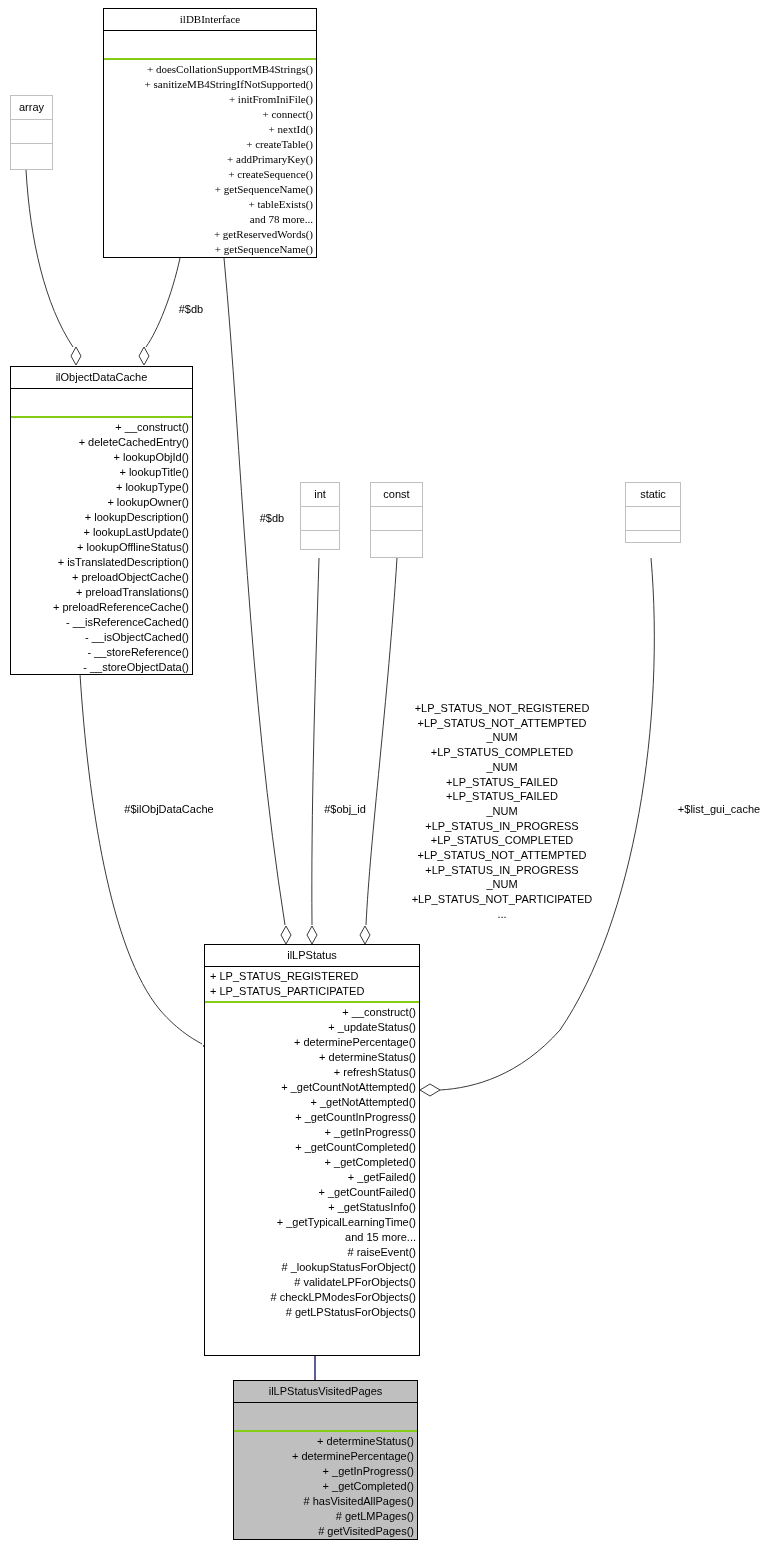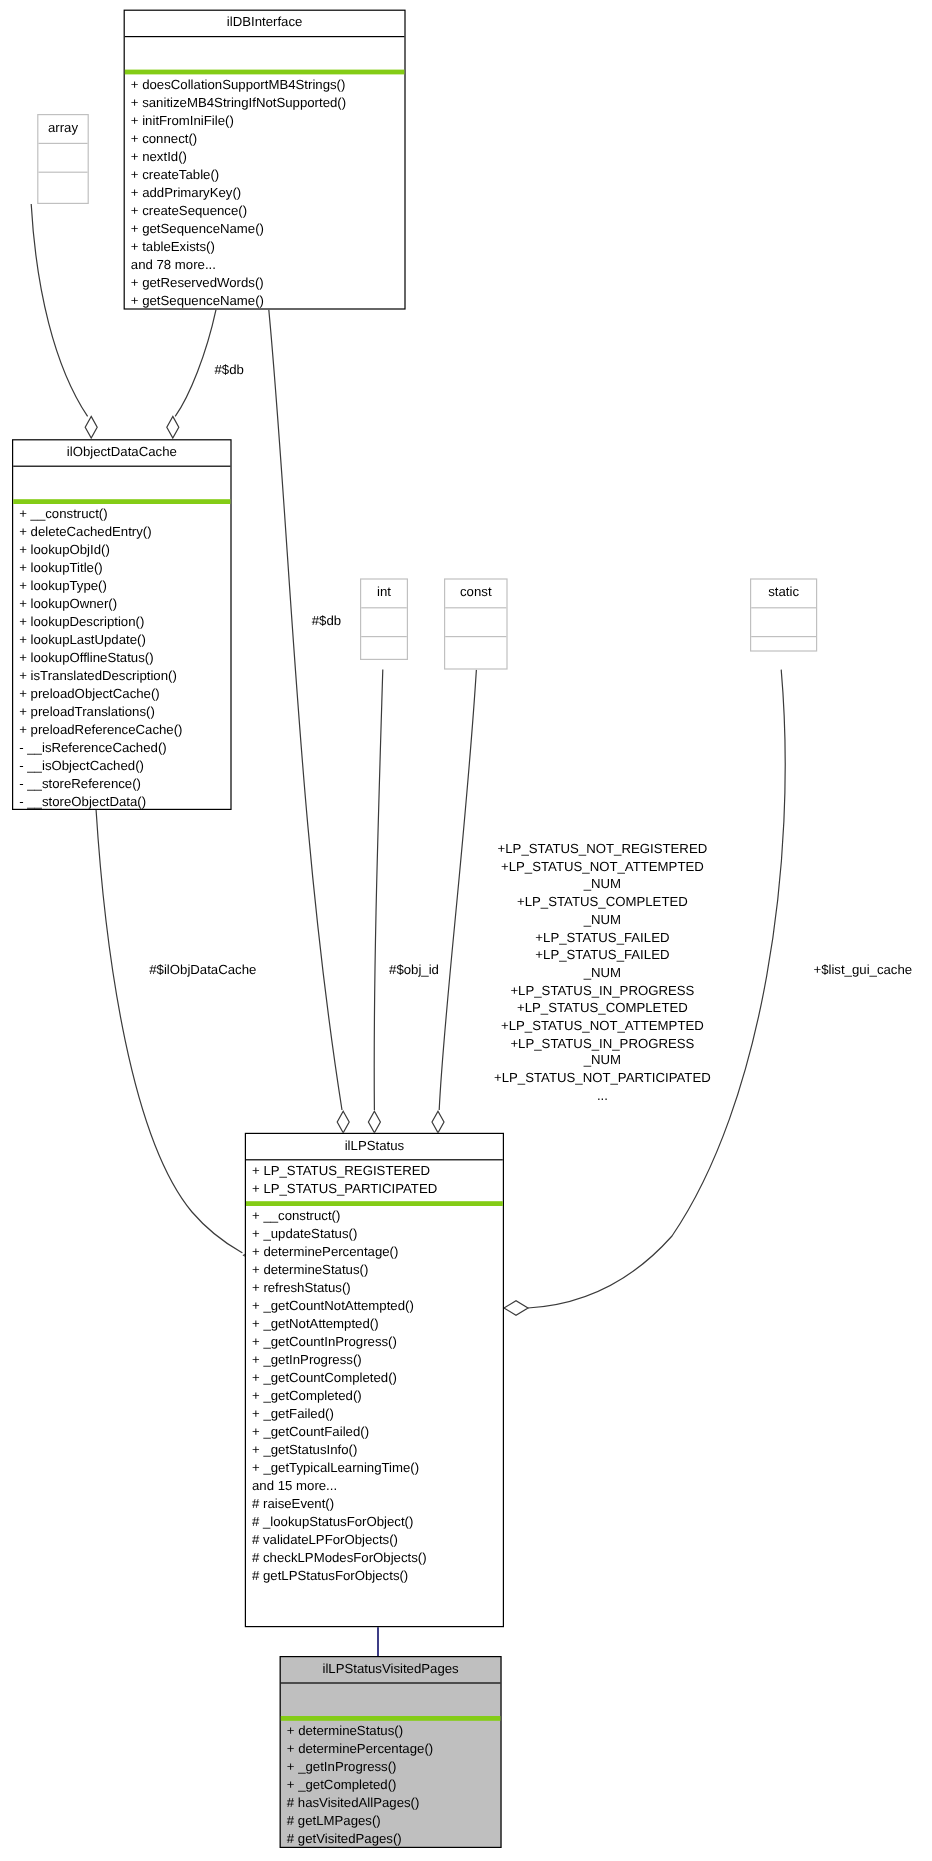--- a/index.html
+++ b/index.html
@@ -12,22 +12,22 @@
   .diamond{ fill:#ffffff; stroke:var(--edge-color,#3a3a3a); stroke-width:1; }
   .inherit-line { fill:none; stroke:var(--inherit-color,#191970); stroke-width:1.4; }
   .inherit-arrow{ fill:#ffffff; stroke:var(--inherit-color,#191970); stroke-width:1.2; }
 
   .uml-box {
     position:absolute; z-index:1; background:#ffffff;
     border:1px solid #000; font-size:11px; box-sizing:border-box;
   }
   .uml-box.prim { border-color:#c0c0c0; }
   .uml-title { text-align:center; height:21px; line-height:21px; border-bottom:1px solid #000; overflow:hidden; }
-  .uml-attrs { min-height:23px; border-bottom:4px solid #84cc16; padding:2px 3px 2px 5px; }
-  .uml-methods { padding:2px 3px 2px 5px; }
+  .uml-attrs { min-height:23px; border-bottom:2px solid #84cc16; padding:2px 3px 2px 5px; }
+  .uml-methods { padding:2px 3px 2px 5px;text-align:right; }
   .prim .uml-title { border-bottom-color:#c0c0c0; height:23px; line-height:23px; }
   .prim .uml-cell  { height:23px; border-bottom:1px solid #c0c0c0; }
   .prim .uml-cell:last-child { border-bottom:none; }
   .uml-line { line-height:15px; white-space:nowrap; }
   .highlight { background:#bfbfbf; }
 
   .edge-label {
     position:absolute; z-index:2; font-size:11px; line-height:15px;
     text-align:center; white-space:pre-line; color:#000;
   }
@@ -58,41 +58,41 @@
     <path class="edge" d="M651,558 C665,720 635,920 560,1030 C520,1075 475,1088 440,1090"></path>
     <polygon class="diamond" points="420,1090 430,1084 440,1090 430,1096"></polygon>
 
     <path class="edge" d="M80,674 C88,800 110,950 160,1010 C178,1031 195,1040 202,1044"></path>
     <polygon class="diamond" points="203,1046 213,1040 223,1046 213,1052"></polygon>
 
     <path class="inherit-line" d="M315,1380 L315,1350"></path>
     <polygon class="inherit-arrow" points="315,1333 308,1350 322,1350"></polygon>
   </svg>
 
-  <div class="uml-box" style="left:103px; top:8px; width:235px; height:250px;">
+  <div class="uml-box" style="left:103px; top:8px; width:214px; height:250px;font-family:Liberation Serif, serif;">
     <div class="uml-title">ilDBInterface</div>
     <div class="uml-attrs"></div>
     <div class="uml-methods">
         <div class="uml-line">+ doesCollationSupportMB4Strings()</div>
         <div class="uml-line">+ sanitizeMB4StringIfNotSupported()</div>
         <div class="uml-line">+ initFromIniFile()</div>
         <div class="uml-line">+ connect()</div>
         <div class="uml-line">+ nextId()</div>
         <div class="uml-line">+ createTable()</div>
         <div class="uml-line">+ addPrimaryKey()</div>
         <div class="uml-line">+ createSequence()</div>
         <div class="uml-line">+ getSequenceName()</div>
         <div class="uml-line">+ tableExists()</div>
         <div class="uml-line">and 78 more...</div>
         <div class="uml-line">+ getReservedWords()</div>
         <div class="uml-line">+ getSequenceName()</div>
       </div>
   </div>
 
-  <div class="uml-box prim" style="left:10px; top:95px; width:43px; height:75px;margin-left:21px;">
+  <div class="uml-box prim" style="left:10px; top:95px; width:43px; height:75px;">
     <div class="uml-title">array</div>
     <div class="uml-cell"></div>
     <div class="uml-cell"></div>
   </div>
 
   <div class="uml-box" style="left:10px; top:366px; width:183px; height:309px;">
     <div class="uml-title">ilObjectDataCache</div>
     <div class="uml-attrs"></div>
     <div class="uml-methods">
         <div class="uml-line">+ __construct()</div>

